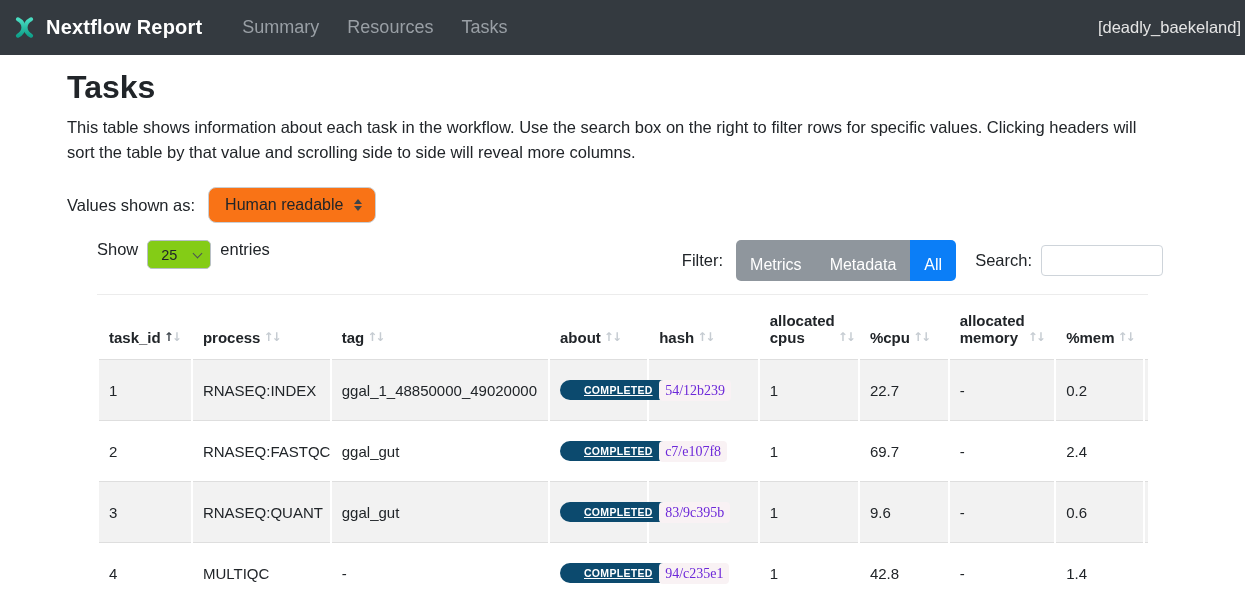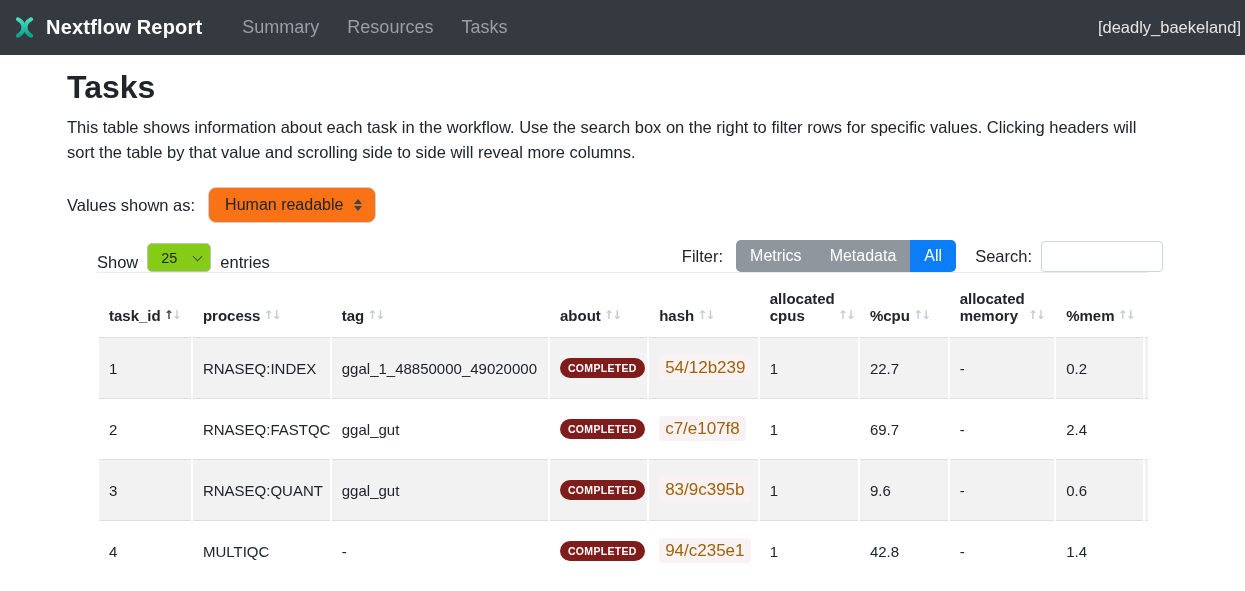--- a/index.html
+++ b/index.html
@@ -24,50 +24,50 @@
   .desc { font-size:16.5px; line-height:24.5px; width:1100px; margin:0 0 23px 0; }
   .values-row { display:flex; align-items:center; gap:13px; margin-bottom:17px; font-size:16.5px; }
   .select-lg {
     display:flex; align-items:center; gap:11px; border:1px solid #c9cfd4; border-radius:8px;
     padding:8px 13px 8px 16px; font-size:16px; background:#f97316; cursor:pointer;
   }
   .updown { display:flex; flex-direction:column; gap:2px; }
   .tri-up { width:0; height:0; border-left:4px solid transparent; border-right:4px solid transparent; border-bottom:5px solid #3e4449; }
   .tri-down { width:0; height:0; border-left:4px solid transparent; border-right:4px solid transparent; border-top:5px solid #3e4449; }
   
-  .controls-row { margin-left:30px; width:1066px; display:flex; align-items:flex-end; font-size:16.5px; }
+  .controls-row { margin-left:30px; width:1066px; display:flex; align-items:flex-start; font-size:16.5px; margin-bottom:13px; }
   .select-sm {
     width:64px; height:29px; border:1px solid #b9c0c6; border-radius:5px; background:#84cc16;
     display:flex; align-items:center; justify-content:space-between; padding:0 9px 0 13px;
     font-size:14.5px; margin:0 9px; cursor:pointer;
   }
   .chev { width:7px; height:7px; border-right:1.6px solid #4a5056; border-bottom:1.6px solid #4a5056; transform:rotate(45deg); margin-top:-3px; }
   .right-cluster { margin-left:auto; display:flex; align-items:center; }
   .btn-group { display:flex; margin-left:13px; border-radius:5px; overflow:hidden; }
-  .fbtn { font-family:inherit; font-size:16px; color:#fff; padding:5px 14px 6px; background:#8f969d; border:none; cursor:pointer; line-height:21px; }
+  .fbtn { font-family:inherit; font-size:16px; color:#fff; padding:14px 14px 6px; background:#8f969d; border:none; cursor:pointer; line-height:21px; }
   .fbtn.active { background:#0b7ef7; }
   .search-label { margin:0 9px 0 19px; }
   .search-input { width:122px; height:31px; border:1px solid #ced4da; border-radius:4px; padding:0 9px; font-size:15px; font-family:inherit; }
   
   .table-wrap { margin-left:30px; width:1051px; overflow:hidden; border-top:1px solid #ececec; }
   table.tasks { border-collapse:separate; border-spacing:2px 0; table-layout:fixed; width:1146px; font-size:15px; }
   thead th { height:64px; vertical-align:bottom; padding:0 10px 13px 10px; text-align:left; font-weight:bold; cursor:pointer; }
   .th-flex { display:flex; justify-content:flex-start; align-items:flex-end; gap:3px; }
   .sorters { font-family:"DejaVu Sans",sans-serif; font-size:12px; color:#c6ccd2; white-space:nowrap; flex:none; line-height:17px; }
   .sorters .dn { margin-left:-2px; }
   .sorters .up.active { color:#3f474e; }
   td { padding:10px; height:61px; vertical-align:middle; border-top:1px solid #dedede; }
   tbody tr:nth-child(odd) td { background:#f2f2f2; }
   .badge {
-    display:inline-block; background:#7f1d1d; color:#fff; font-size:10.5px; font-weight:bold;
-    padding:4px 8px; border-radius:10px; letter-spacing:.3px; line-height:1.15;
+    display:inline-block; background:#0c4a6e; color:#fff; font-size:10.5px; font-weight:bold;
+    padding:4px 24px; border-radius:10px; letter-spacing:.3px; line-height:1.15;text-decoration:underline;
   }
   code.hash {
-    font-family:Liberation Sans, sans-serif; font-size:17px;
-    color:#a16207; background:#f9f2f4; padding:3px 6px; border-radius:4px; white-space:nowrap;
+    font-family:Liberation Serif, serif; font-size:14px;
+    color:#6d28d9; background:#f9f2f4; padding:3px 6px; border-radius:4px; white-space:nowrap;
   }
 </style>
 </head>
 <body>
 
 <div class="navbar">
   <svg width="23" height="23" viewBox="0 0 28 28">
     <defs>
       <linearGradient id="nfg" x1="0" y1="0" x2="0" y2="1">
         <stop offset="0" stop-color="#49dcc1"></stop>

